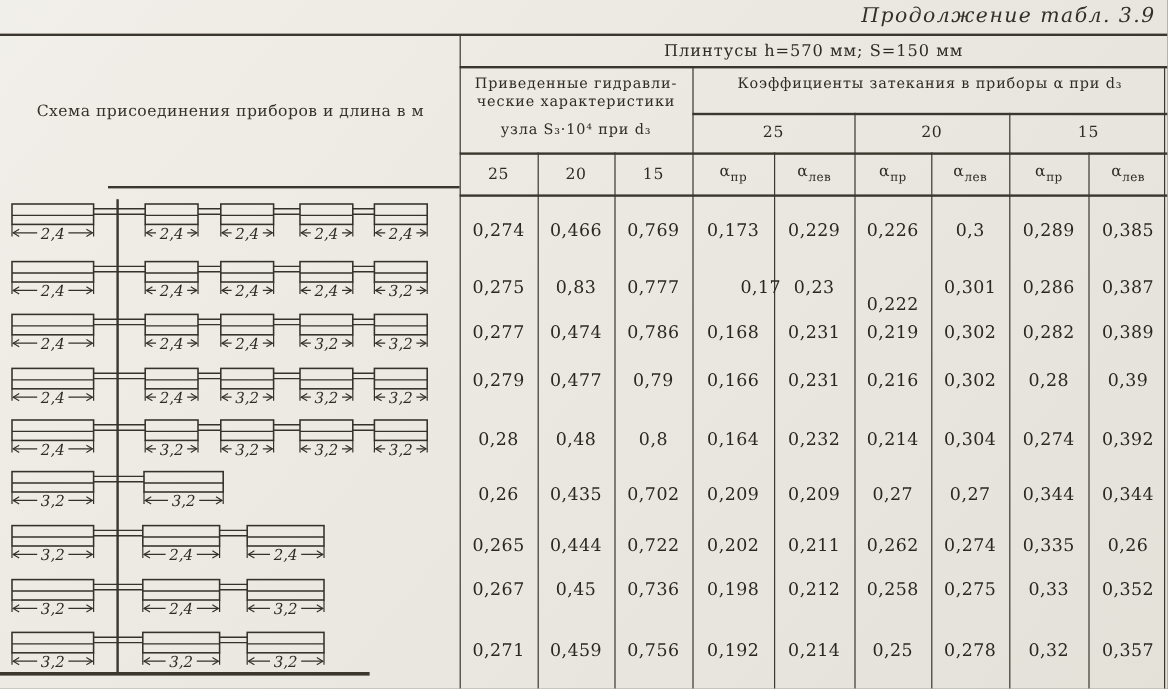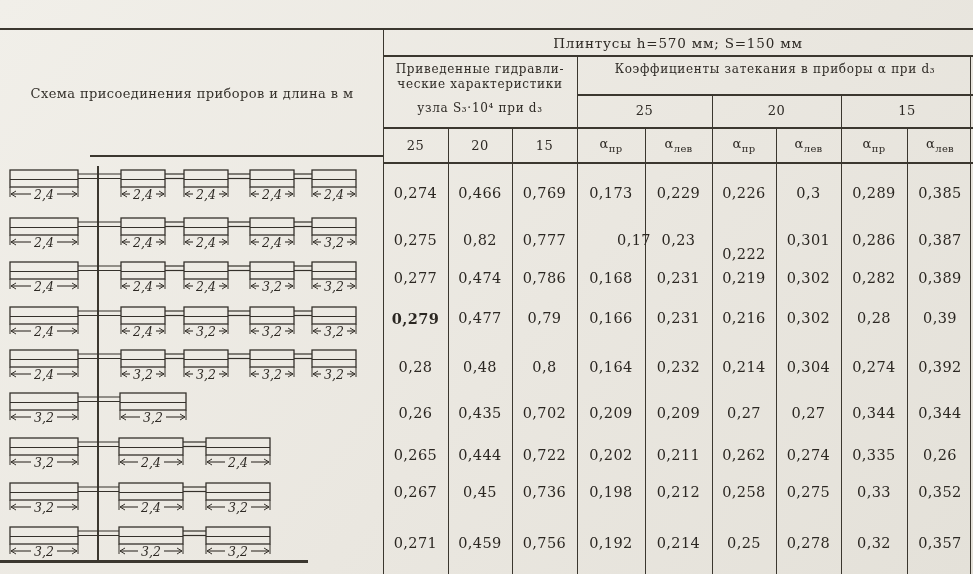--- a/index.html
+++ b/index.html
@@ -34,20 +34,21 @@
   .data-row { position:absolute; left:383px; width:520px; height:24px; display:flex; align-items:center; }
   .data-row .vcell { flex:none; text-align:center; font-size:14.5px; letter-spacing:.4px; color:#2a2username;
     color:#2b2722; }
   #diagrams svg { position:absolute; left:0; }
 </style>
 </head>
 <body>
 
 <div id="page">
 
+  <div id="cont-title">Продолжение табл. 3.9</div>
 
   <div class="hline" style="left:0;top:28px;width:973px;height:2px;"></div>
   <div class="hline" style="left:383px;top:55px;width:590px;"></div>
   <div class="hline" style="left:577px;top:94px;width:396px;"></div>
   <div class="hline" style="left:383px;top:127px;width:590px;"></div>
   <div class="hline" style="left:383px;top:162px;width:590px;"></div>
   <div class="hline" style="left:90px;top:155px;width:293px;"></div>
   <div class="hline" style="left:0;top:560px;width:308px;height:3px;"></div>
 
   <div class="vline" style="left:383px;top:30px;height:544px;"></div>
@@ -95,42 +96,42 @@
         <div class="vcell" style="width: 65px;">0,769</div>
         <div class="vcell" style="width: 68px;">0,173</div>
         <div class="vcell" style="width: 67px;">0,229</div>
         <div class="vcell" style="width: 64px;">0,226</div>
         <div class="vcell" style="width: 65px;">0,3</div>
         <div class="vcell" style="width: 66px;">0,289</div>
         <div class="vcell" style="width: 66px;">0,385</div>
       </div>
       <div class="data-row" style="top: 228px;">
         <div class="vcell" style="width: 65px;">0,275</div>
-        <div class="vcell" style="width: 64px;">0,82</div>
+        <div class="vcell" style="width: 64px;">0,83</div>
         <div class="vcell" style="width: 65px;">0,777</div>
         <div class="vcell" style="width: 68px; padding-left: 40px;">0,17</div>
         <div class="vcell" style="width: 67px;">0,23</div>
         <div class="vcell" style="width: 64px; margin-top: 28px;">0,222</div>
         <div class="vcell" style="width: 65px;">0,301</div>
         <div class="vcell" style="width: 66px;">0,286</div>
         <div class="vcell" style="width: 66px;">0,387</div>
       </div>
       <div class="data-row" style="top: 266px;">
         <div class="vcell" style="width: 65px;">0,277</div>
         <div class="vcell" style="width: 64px;">0,474</div>
         <div class="vcell" style="width: 65px;">0,786</div>
         <div class="vcell" style="width: 68px;">0,168</div>
         <div class="vcell" style="width: 67px;">0,231</div>
         <div class="vcell" style="width: 64px;">0,219</div>
         <div class="vcell" style="width: 65px;">0,302</div>
         <div class="vcell" style="width: 66px;">0,282</div>
         <div class="vcell" style="width: 66px;">0,389</div>
       </div>
       <div class="data-row" style="top: 306px;">
-        <div class="vcell" style="width: 65px; font-weight: bold;">0,279</div>
+        <div class="vcell" style="width: 65px;">0,279</div>
         <div class="vcell" style="width: 64px;">0,477</div>
         <div class="vcell" style="width: 65px;">0,79</div>
         <div class="vcell" style="width: 68px;">0,166</div>
         <div class="vcell" style="width: 67px;">0,231</div>
         <div class="vcell" style="width: 64px;">0,216</div>
         <div class="vcell" style="width: 65px;">0,302</div>
         <div class="vcell" style="width: 66px;">0,28</div>
         <div class="vcell" style="width: 66px;">0,39</div>
       </div>
       <div class="data-row" style="top: 355px;">

